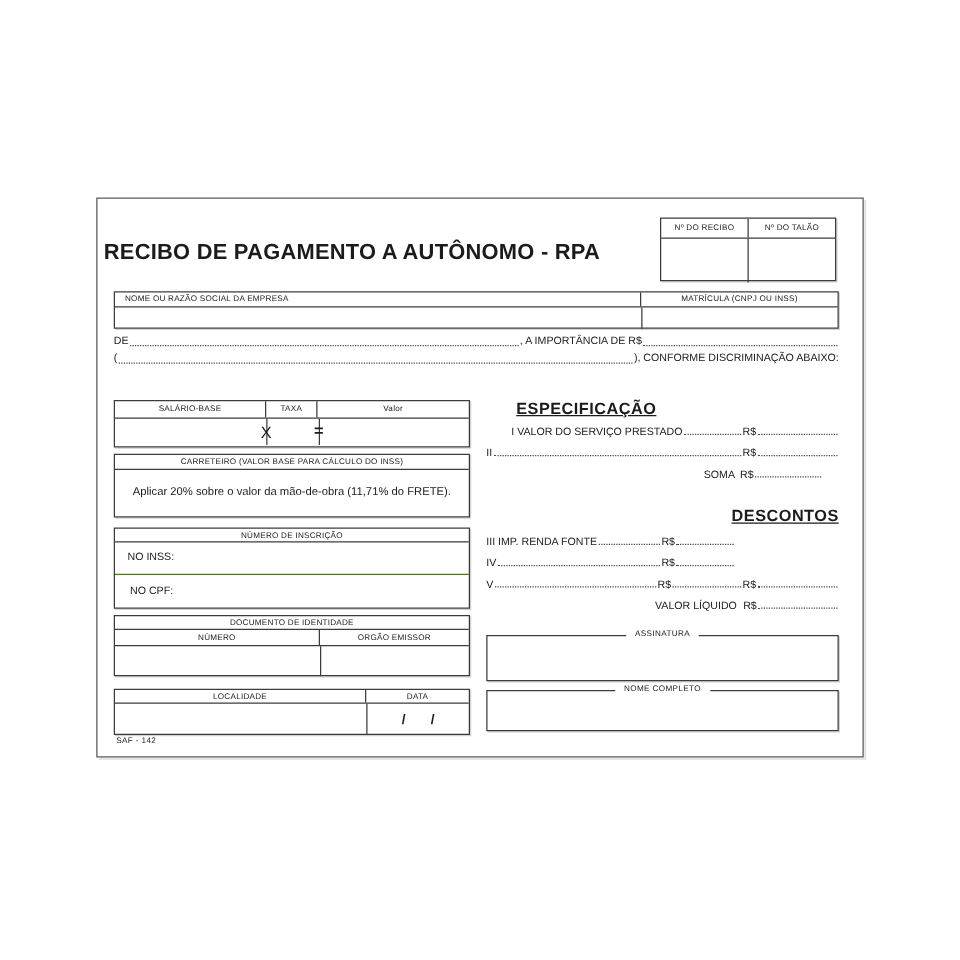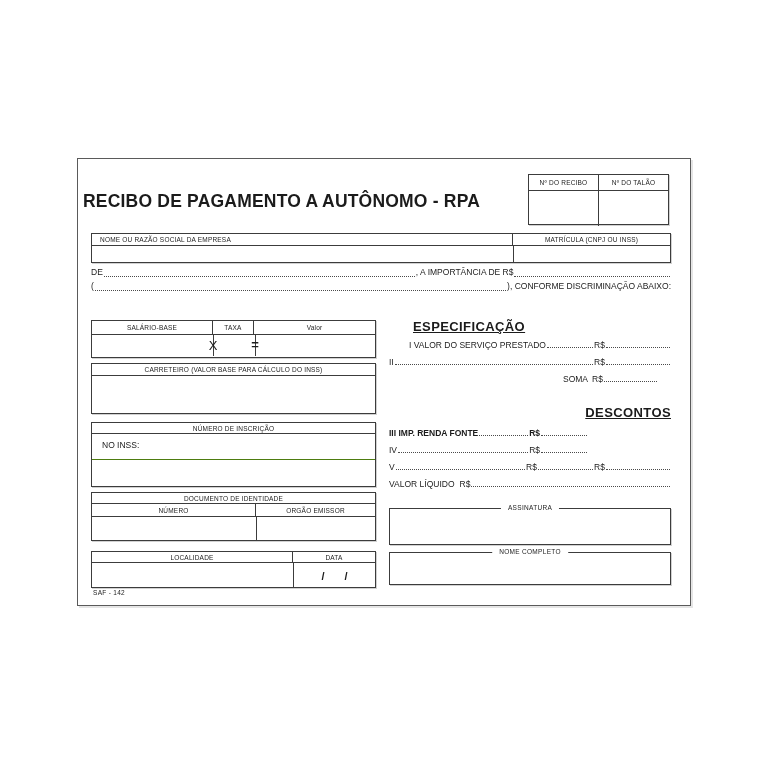--- a/index.html
+++ b/index.html
@@ -77,28 +77,33 @@
       <div style="position:relative;height:23px;">
         <div class="vline" style="left:121px;top:0;height:21px;"></div>
         <div class="vline" style="left:163px;top:0;height:21px;"></div>
         <span class="abs" style="left:121px;top:3px;transform:translateX(-50%);font-size:13px;">X</span>
         <span class="abs" style="left:163px;top:2px;transform:translateX(-50%);font-size:13px;font-weight:bold;">=</span>
       </div>
     </div>
 
     <div class="abs bx" style="left:13px;top:204px;width:285px;height:51px;">
       <div class="cellc lbl hdrline" style="height:12px;">CARRETEIRO (VALOR BASE PARA CÁLCULO DO INSS)</div>
+      <div class="cellc" style="height:34px;font-size:9px;white-space:nowrap;">Aplicar 20% sobre o valor da mão-de-obra (11,71% do FRETE).</div>
     </div>
 
     <div class="abs bx" style="left:13px;top:263px;width:285px;height:65px;">
       <div class="cellc lbl hdrline" style="height:11px;">NÚMERO DE INSCRIÇÃO</div>
       <div style="height:26px;border-bottom:1px solid #4d7c0f;font-size:8.5px;padding:6px 0 0 10px;box-sizing:border-box;">
         <span>NO INSS:</span>
         <span></span>
       </div>
+      <div style="height:26px;font-size:8.5px;padding:7px 0 0 12px;box-sizing:border-box;">
+        <span>NO CPF:</span>
+        <span></span>
+      </div>
     </div>
 
     <div class="abs bx" style="left:13px;top:333px;width:285px;height:49px;">
       <div class="cellc lbl hdrline" style="height:11px;">DOCUMENTO DE IDENTIDADE</div>
       <div style="display:flex;height:12px;border-bottom:1px solid #3c3c3c;">
         <div class="cellc lbl" style="width:164px;border-right:1px solid #3c3c3c;">NÚMERO</div>
         <div class="cellc lbl" style="flex:1;">ORGÃO EMISSOR</div>
       </div>
       <div style="display:flex;height:24px;">
         <div style="width:164px;border-right:1px solid #3c3c3c;font-size:9px;"></div>
@@ -147,21 +152,21 @@
       <div class="row" style="margin-left:174px;width:95px;">
         <span>SOMA</span>
         <span style="width:4px;"></span>
         <span>R$</span>
         <span class="lead"></span>
       </div>
     </div>
 
     <div class="abs" style="left:311px;top:246px;width:282px;text-align:right;">
       <div class="sech" style="height:16px;">DESCONTOS</div>
-      <div class="row" style="width:199px;font-weight:bold;">
+      <div class="row" style="width:199px;">
         <span>III IMP. RENDA FONTE</span>
         <span class="lead"></span>
         <span>R$</span>
         <span class="leadfix" style="width:46px;"></span>
       </div>
       <div class="row" style="width:199px;">
         <span>IV</span>
         <span class="lead"></span>
         <span>R$</span>
         <span class="leadfix" style="width:46px;"></span>
@@ -174,21 +179,21 @@
         <div class="seg" style="width:68px;">
           <span>R$</span>
           <span class="lead"></span>
         </div>
         <div class="seg" style="flex:1;">
           <span>R$</span>
           <span class="lead"></span>
         </div>
       </div>
       <div class="row">
-        <span style="">VALOR LÍQUIDO</span>
+        <span style="margin-left:135px;">VALOR LÍQUIDO</span>
         <span style="width:5px;"></span>
         <span>R$</span>
         <span class="lead"></span>
       </div>
     </div>
 
     <div class="legendbox" style="left:311px;top:349px;width:282px;height:37px;">
       <span class="legend">ASSINATURA</span>
     </div>
 

